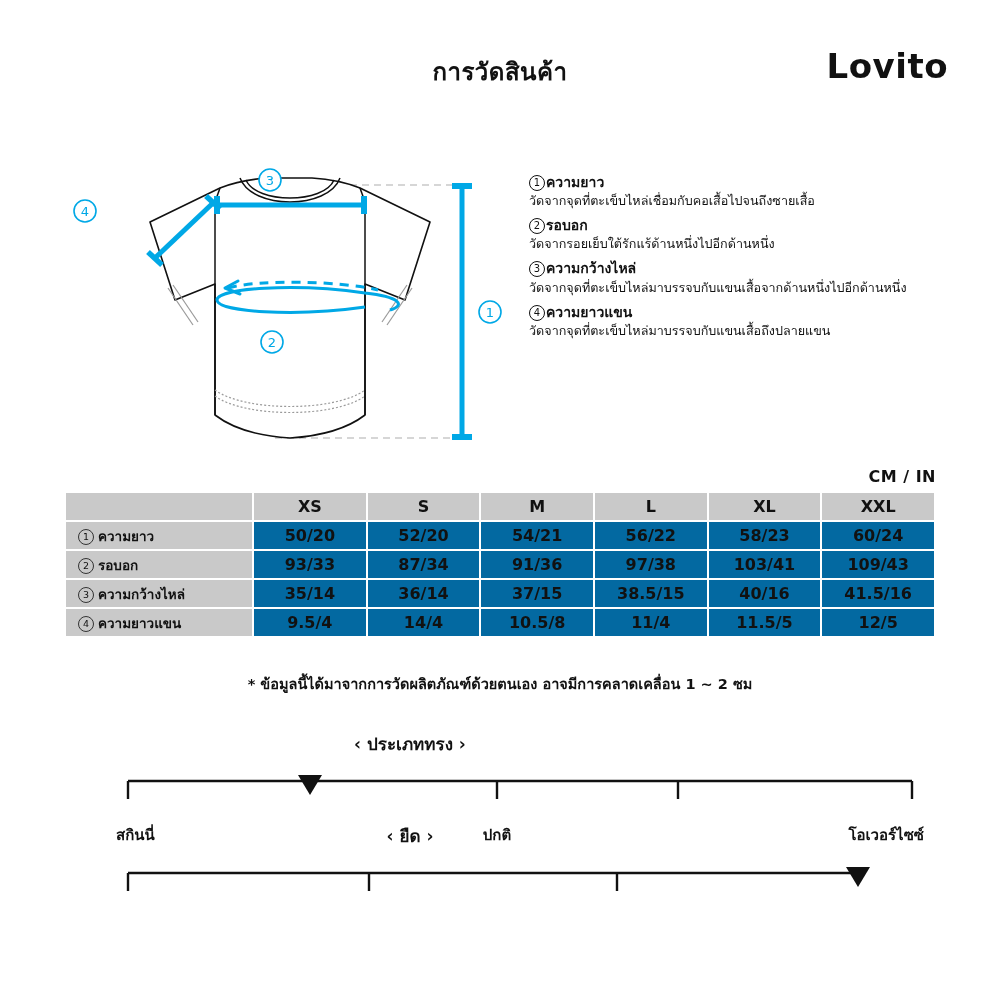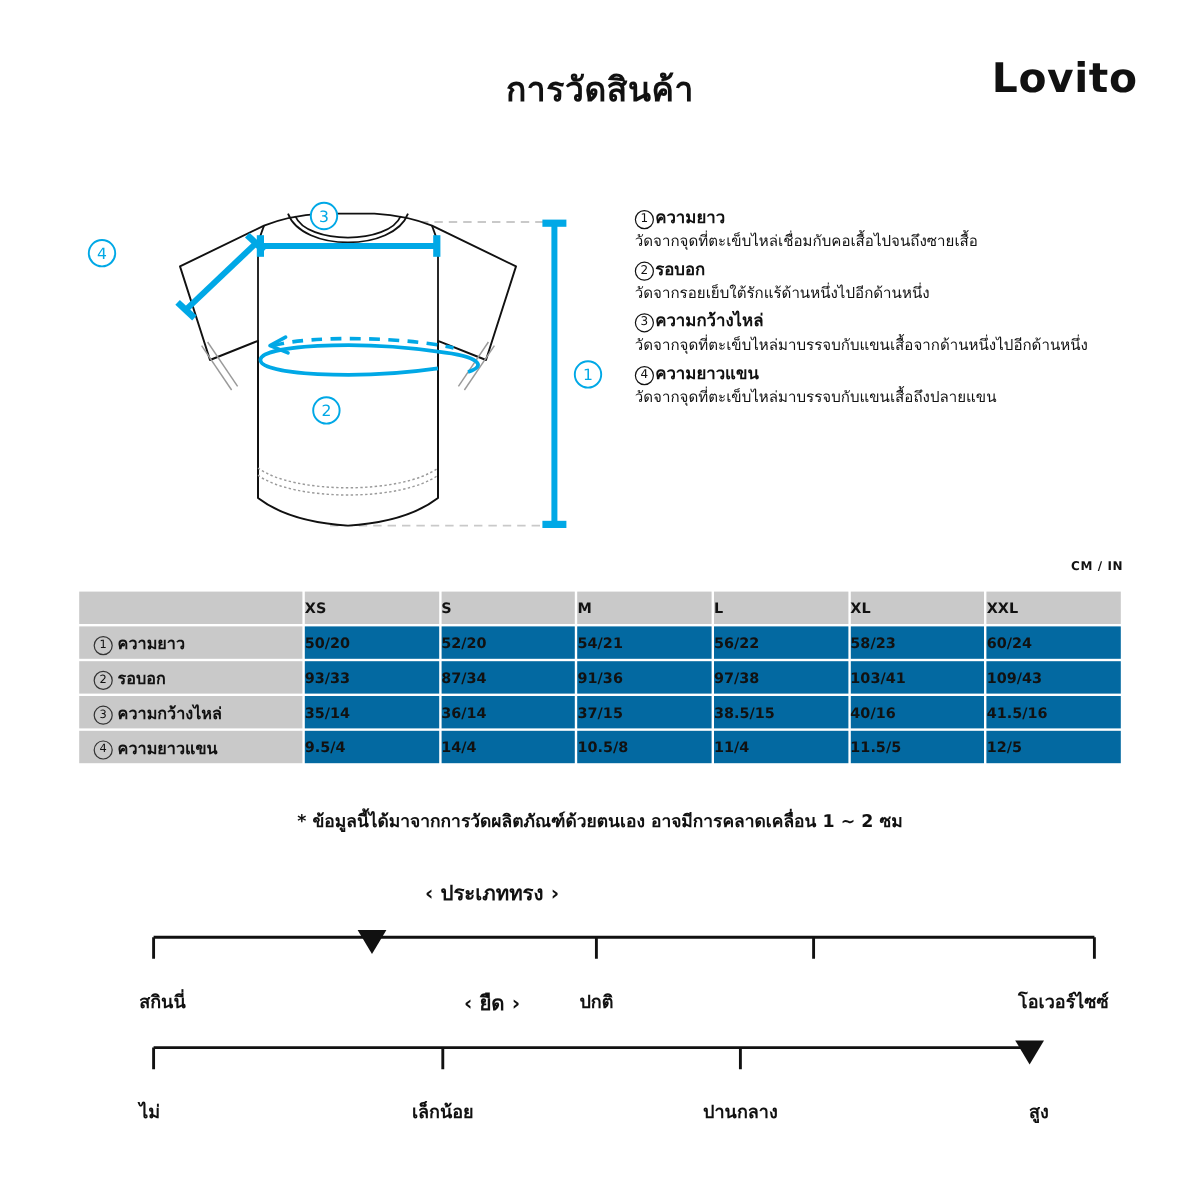--- a/index.html
+++ b/index.html
@@ -16,21 +16,21 @@
     overflow: hidden;
   }
 
   
   #header-title {
     position: absolute;
     left: 0;
     top: 52px;
     width: 1000px;
     text-align: center;
-    font-size: 28px;
+    font-size: 24px;
     font-weight: bold;
     letter-spacing: 0.5px;
   }
   #brand-logo {
     position: absolute;
     right: 52px;
     top: 46px;
     font-size: 34px;
     font-weight: bold;
     letter-spacing: 0.5px;
@@ -87,40 +87,40 @@
     line-height: 1.5;
     display: block;
     margin-bottom: 2px;
   }
 
   
   #units-label {
     position: absolute;
     right: 64px;
     top: 467px;
-    font-size: 10px;
+    font-size: 16px;
     font-weight: bold;
     letter-spacing: 0.5px;
   }
 
   
   #size-table {
     position: absolute;
     left: 64px;
     top: 491px;
     width: 872px;
     border-collapse: separate;
     border-spacing: 2px 2px;
     table-layout: fixed;
   }
   #size-table th, #size-table td {
     height: 27px;
     padding: 0;
-    text-align: left;
-    font-size: 12px;
+    text-align: center;
+    font-size: 16px;
     font-weight: bold;
     color: #111;
   }
   #size-table col.label-col { width: 186px; }
   #size-table thead th {
     background: #c9c9c9;
   }
   #size-table thead th.corner {
     background: #c9c9c9;
   }
@@ -408,19 +408,13 @@
     <svg width="1000" height="62" viewBox="0 0 1000 62">
       <line x1="128" y1="20" x2="858" y2="20" stroke="#111" stroke-width="2.4"></line>
       <g stroke="#111" stroke-width="2.4">
         <line x1="128" y1="20" x2="128" y2="38"></line>
         <line x1="369" y1="20" x2="369" y2="38"></line>
         <line x1="617" y1="20" x2="617" y2="38"></line>
       </g>
       <polygon points="846,14 870,14 858,34" fill="#111"></polygon>
     </svg>
   </div>
-  <div class="scale-labels">
-    <span class="lbl-first" style="left:116px;">ไม่</span>
-    <span style="left:369px;">เล็กน้อย</span>
-    <span style="left:617px;">ปานกลาง</span>
-    <span class="lbl-last" style="left:874px;">สูง</span>
-  </div>
 </div>
 
 </body></html>

